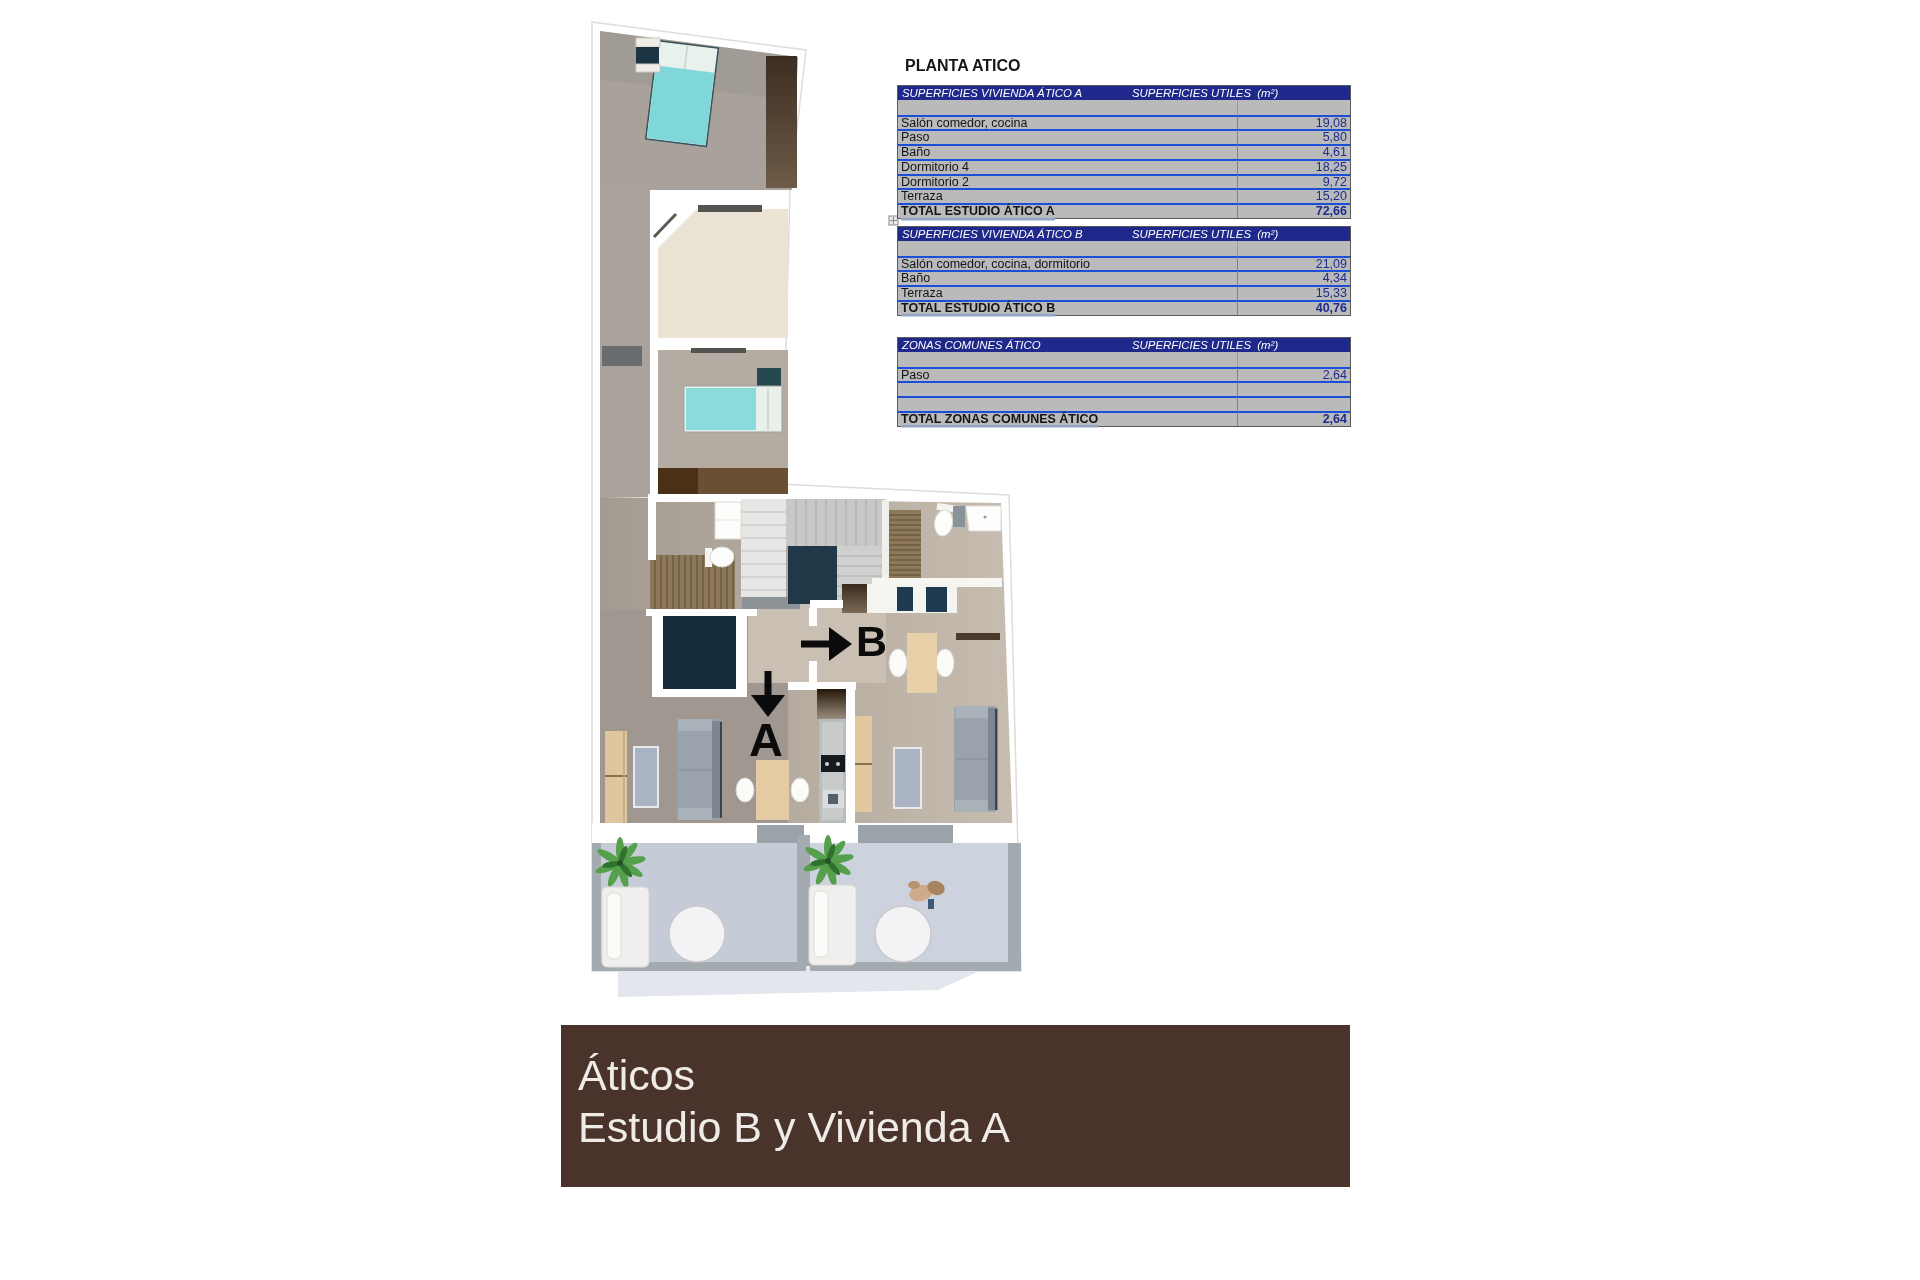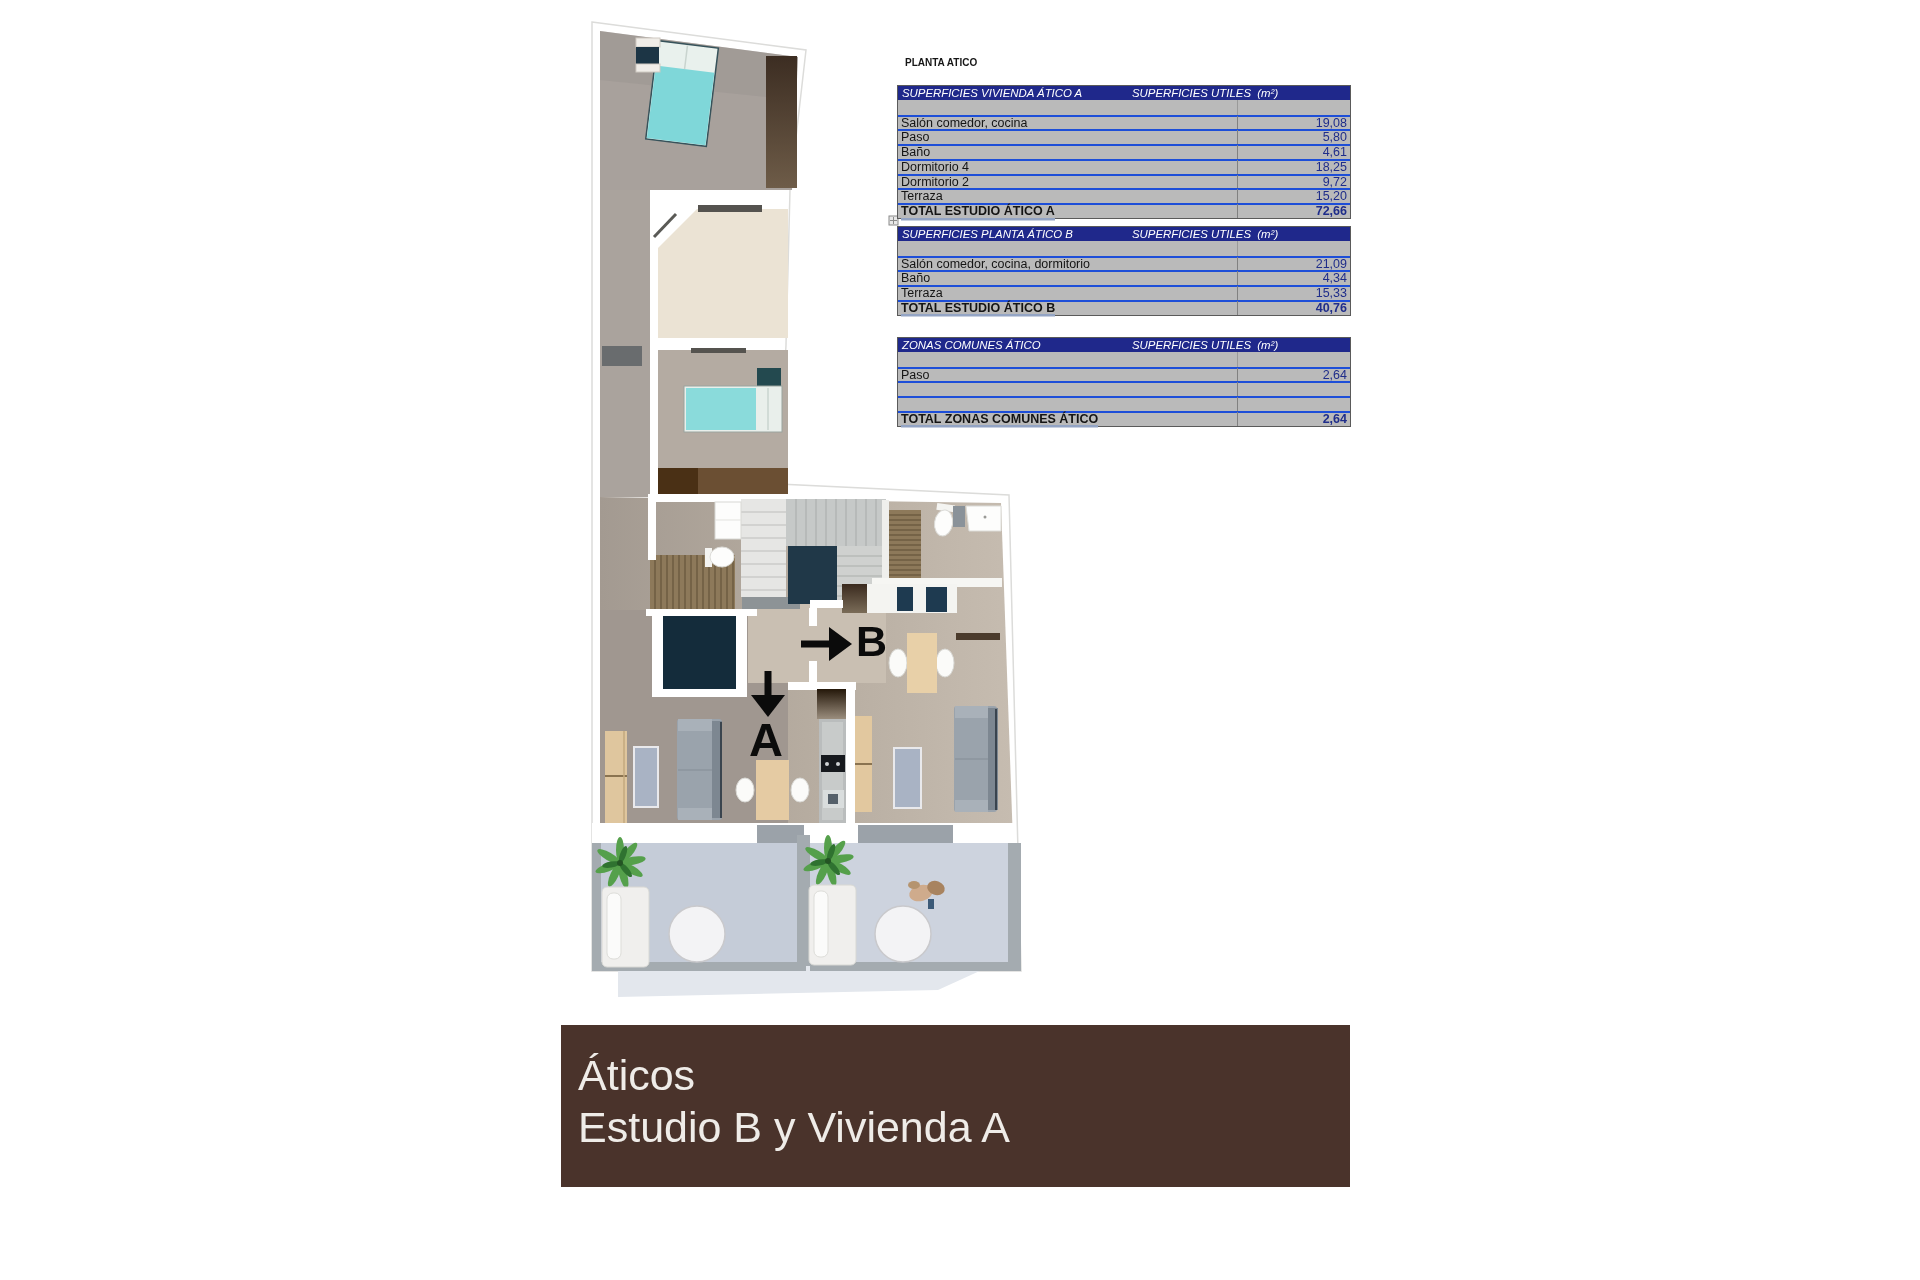--- a/index.html
+++ b/index.html
@@ -429,21 +429,21 @@
     </g>
 
   <g>
     <ellipse cx="921" cy="893" rx="12" ry="8" fill="#cfab8c" transform="rotate(-15 921 893)"></ellipse>
     <ellipse cx="936" cy="888" rx="9" ry="7" fill="#a8835f" transform="rotate(20 936 888)"></ellipse>
     <ellipse cx="914" cy="885" rx="6" ry="4" fill="#b5946f"></ellipse>
     <rect x="928" y="899" width="6" height="10" fill="#3c5a78"></rect>
   </g>
 </svg>
 
-<div class="abs" style="left:905px;top:57px;font-size:10px;font-weight:bold;color:#161616;letter-spacing:0px;">PLANTA ATICO</div>
+<div class="abs" style="left:905px;top:57px;font-size:16px;font-weight:bold;color:#161616;letter-spacing:0px;">PLANTA ATICO</div>
 
 <svg class="abs" style="left:888px;top:215px" width="11" height="11" viewBox="0 0 11 11">
   <rect x="1" y="1" width="9" height="9" fill="#e8e8e8" stroke="#8a8a8a" stroke-width="1"></rect>
   <line x1="5.5" y1="2" x2="5.5" y2="9" stroke="#8a8a8a" stroke-width="1"></line>
   <line x1="2" y1="5.5" x2="9" y2="5.5" stroke="#8a8a8a" stroke-width="1"></line>
 </svg>
 
 <div class="tbl" style="top:85px;">
   <div class="thead">
       <span class="h1">SUPERFICIES VIVIENDA ÁTICO A</span>
@@ -484,21 +484,21 @@
     </div>
   <div class="trow tot">
       <span class="nm undl">TOTAL ESTUDIO ÁTICO A</span>
       <span class="dv"></span>
       <span class="vl">72,66</span>
     </div>
 </div>
 
 <div class="tbl" style="top:226px;">
   <div class="thead">
-      <span class="h1">SUPERFICIES PLANTA ÁTICO B</span>
+      <span class="h1">SUPERFICIES VIVIENDA ÁTICO B</span>
       <span class="h2">SUPERFICIES UTILES&nbsp; (m²)</span>
     </div>
   <div class="emptyrow">
       <span class="dv" style="position:absolute;left:339px;top:0;bottom:0;width:1px;background:#9a9a9a;"></span>
     </div>
   <div class="trow">
       <span class="nm">Salón comedor, cocina, dormitorio</span>
       <span class="dv"></span>
       <span class="vl">21,09</span>
     </div>

